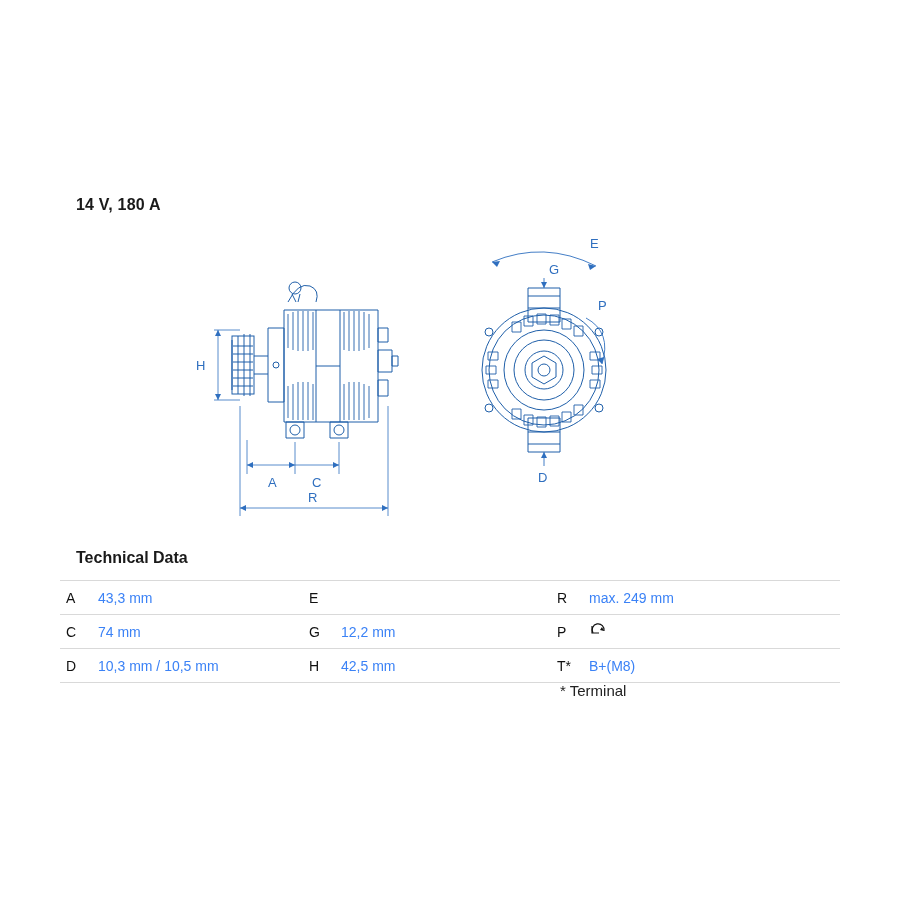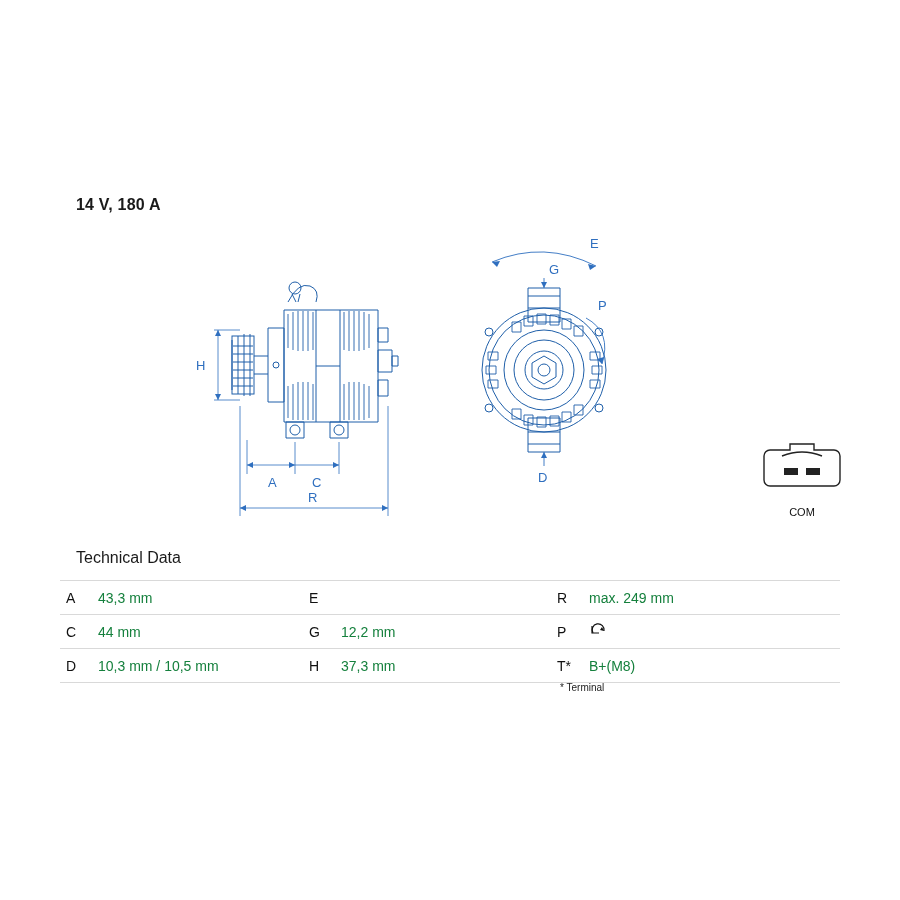--- a/index.html
+++ b/index.html
@@ -60,21 +60,21 @@
     font-size: 11px;
     color: #111;
   }
 
   
   .tech-heading {
     position: absolute;
     left: 76px;
     top: 549px;
     font-size: 16px;
-    font-weight: normal;
+    font-weight: bold;
     color: #1a1a1a;
   }
 
   table.tech {
     position: absolute;
     left: 60px;
     top: 580px;
     width: 780px;
     border-collapse: collapse;
     font-size: 14px;
@@ -88,35 +88,35 @@
     padding: 0 0 0 6px;
     vertical-align: middle;
     white-space: nowrap;
   }
   td.key {
     width: 26px;
     padding-left: 16px;
     color: #111;
   }
   td.val {
-    color: #15803d;
+    color: #3b82f6;
     margin-top: 6px;
   }
   .c1k { width: 30px; }
   .c1v { width: 205px; }
   .c2k { width: 26px; }
   .c2v { width: 210px; }
   .c3k { width: 30px; }
   .c3v { width: auto; }
 
   .footnote {
     position: absolute;
     left: 560px;
     top: 682px;
-    font-size: 10px;
+    font-size: 15px;
     color: #222;
   }
 
   .rot-icon {
     display: inline-block;
     vertical-align: middle;
   }
 </style>
 </head>
 <body>
@@ -269,68 +269,56 @@
           <g stroke="#2f6fbf" stroke-width="0.9">
             <path d="M544,242 v14"></path>
             <path d="M544,242 l-3,6 l6,0 z" fill="#2f6fbf" stroke="none"></path>
           </g>
           <text x="538" y="272" font-family="Liberation Sans, sans-serif" font-size="13" fill="#2f6fbf" stroke="none">D</text>
         </g>
       </g>
     </svg>
   </div>
 
-  <div class="connector">
-    <svg width="100" height="70" viewBox="0 0 100 70">
-      <g stroke="#222" fill="none" stroke-width="1.4">
-        <path d="M18,18 h20 v-6 h24 v6 h20 a6,6 0 0 1 6,6 v24 a6,6 0 0 1 -6,6 h-64
-                 a6,6 0 0 1 -6,-6 v-24 a6,6 0 0 1 6,-6 z"></path>
-        <path d="M30,24 q20,-8 40,0"></path>
-      </g>
-      <rect x="32" y="36" width="14" height="7" fill="#222"></rect>
-      <rect x="54" y="36" width="14" height="7" fill="#222"></rect>
-    </svg>
-    <div class="connector-label">COM</div>
-  </div>
 
   <div class="tech-heading">Technical Data</div>
 
   <table class="tech">
     <tbody>
       <tr>
         <td class="key c1k">A</td>
         <td class="val c1v">43,3 mm</td>
         <td class="key c2k">E</td>
         <td class="val c2v"></td>
         <td class="key c3k">R</td>
         <td class="val c3v">max. 249 mm</td>
       </tr>
       <tr>
         <td class="key c1k">C</td>
-        <td class="val c1v">44 mm</td>
+        <td class="val c1v">74 mm</td>
         <td class="key c2k">G</td>
         <td class="val c2v">12,2 mm</td>
         <td class="key c3k">P</td>
         <td class="val c3v">
           <span class="rot-icon">
             <svg width="20" height="18" viewBox="0 0 20 18">
               <g fill="none" stroke="#111" stroke-width="1.2">
                 <path d="M4,12 a6,6 0 1 1 11,-2"></path>
                 <path d="M3,5 v7 h7"></path>
               </g>
               <path d="M15,10 l-4,-1 l2,-3 z" fill="#111"></path>
             </svg>
           </span>
         </td>
       </tr>
       <tr>
         <td class="key c1k">D</td>
         <td class="val c1v">10,3 mm / 10,5 mm</td>
         <td class="key c2k">H</td>
-        <td class="val c2v">37,3 mm</td>
+        <td class="val c2v">42,5 mm</td>
         <td class="key c3k">T*</td>
         <td class="val c3v">B+(M8)</td>
       </tr>
     </tbody>
   </table>
 
   <div class="footnote">* Terminal</div>
 
 </div>
 

